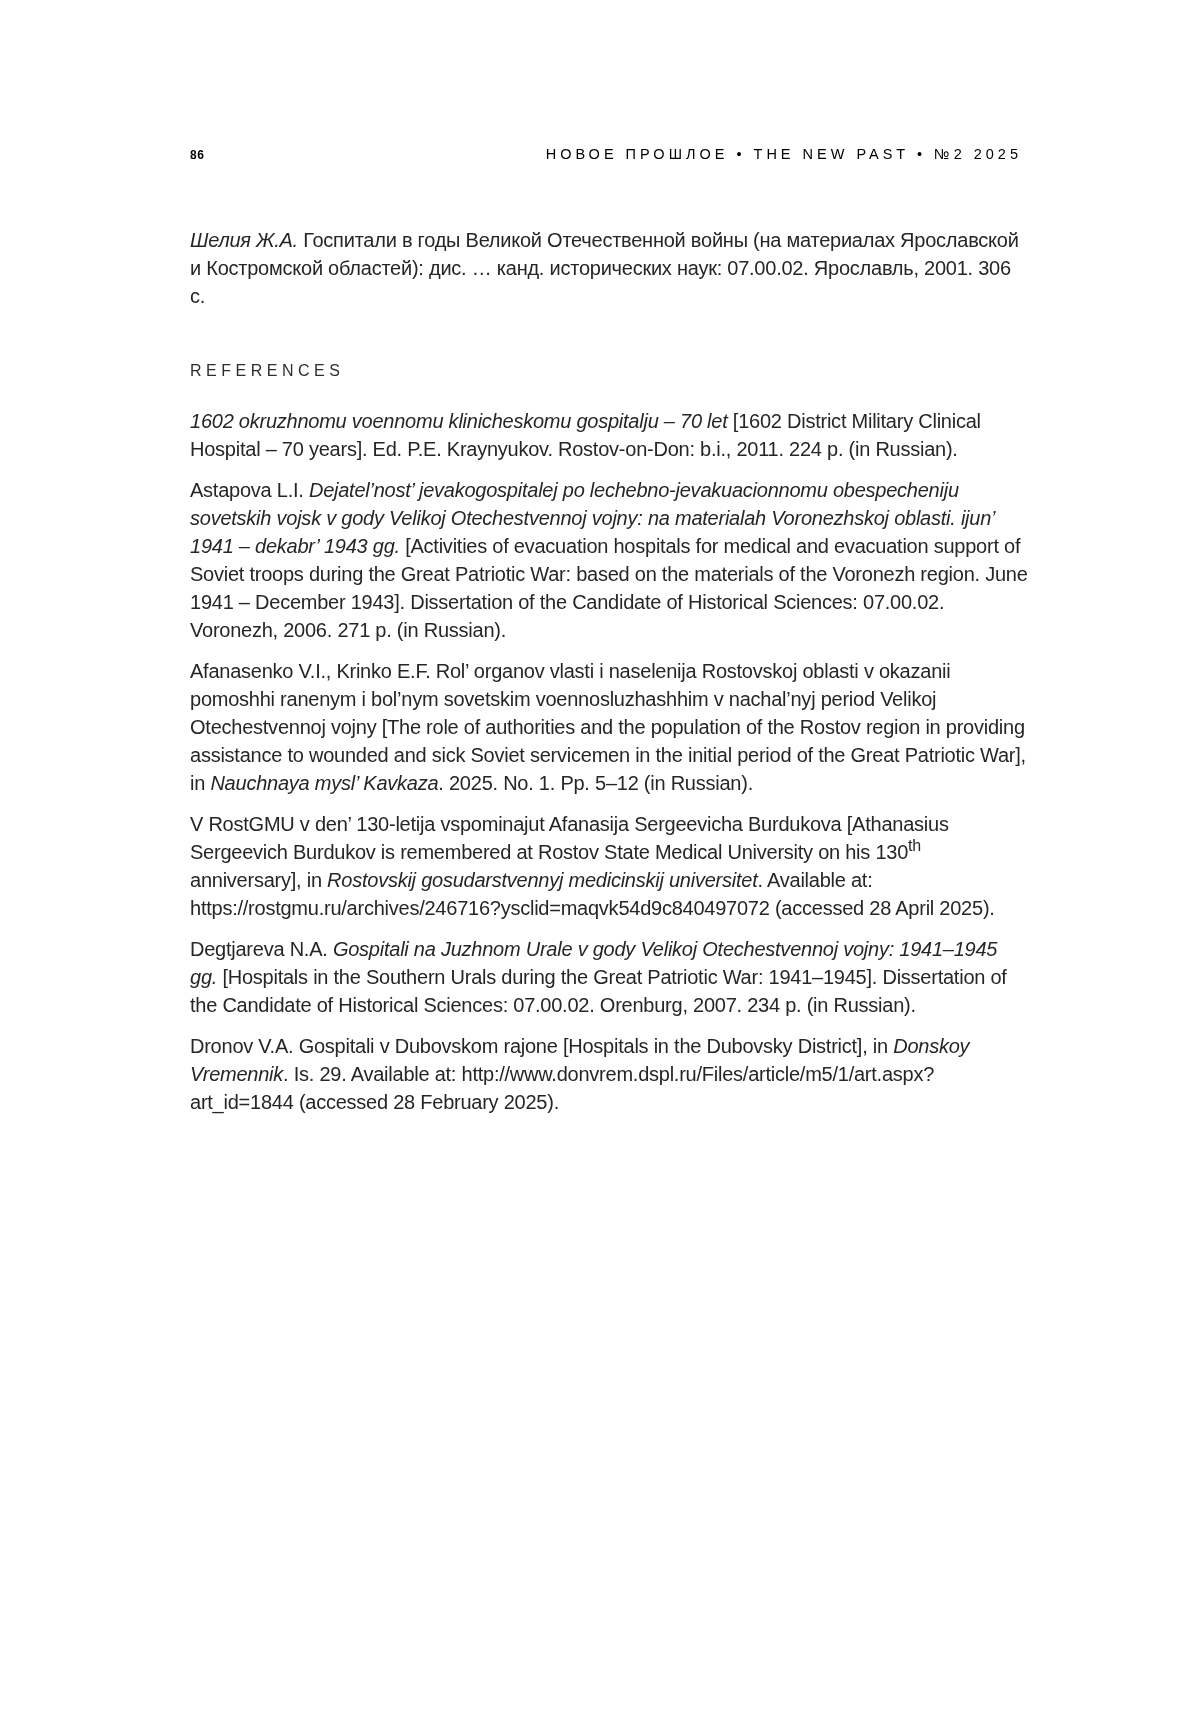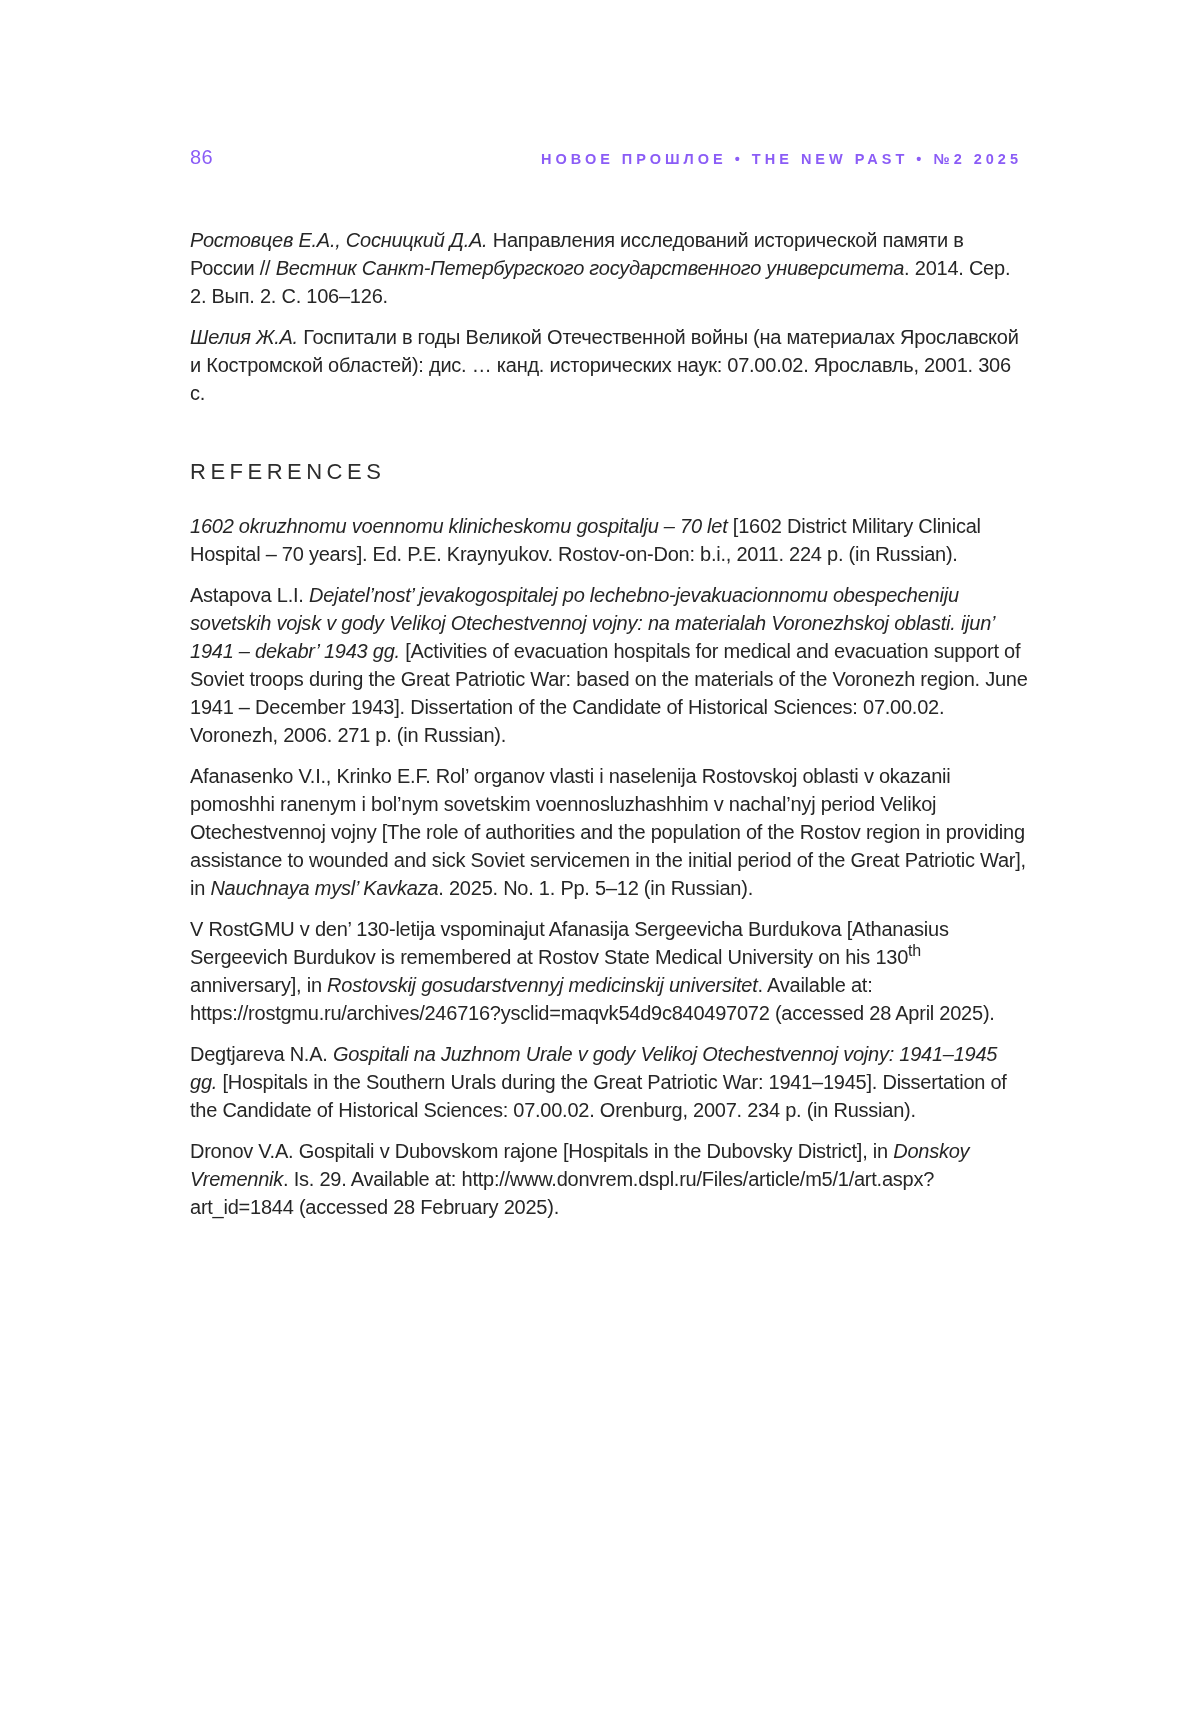--- a/index.html
+++ b/index.html
@@ -19,30 +19,31 @@
   .page-header {
     position: absolute;
     left: 190px;
     top: 146px;
     width: 832px;
     display: flex;
     justify-content: space-between;
     align-items: baseline;
   }
   .page-number {
-    font-size: 20px;
-    color: #8b5cf6;
+    font-size: 12px;
+    color: #000000;
     letter-spacing: 0.5px;
+    font-weight: bold;
   }
   .journal-title {
     font-size: 14.5px;
-    color: #8b5cf6;
+    color: #000000;
     letter-spacing: 4px;
     white-space: nowrap;
-    font-weight: 700;
+    font-weight: 400;
     text-align: right;
   }
   .content {
     position: absolute;
     left: 190px;
     top: 226px;
     width: 838px;
   }
   .entry {
     margin: 0 0 13px 0;
@@ -54,41 +55,40 @@
   .entry .it {
     font-style: italic;
   }
   .entry sup {
     font-size: 16px;
     line-height: 0;
     vertical-align: super;
   }
   .refs-heading {
     margin: 52px 0 27px 0;
-    font-size: 22px;
+    font-size: 16px;
     font-weight: 400;
     letter-spacing: 4.5px;
     color: #2d2d2d;
   }
 </style>
 </head>
 <body>
 
 <div class="page">
 
   <header class="page-header">
     <span class="page-number">86</span>
     <span class="journal-title">НОВОЕ ПРОШЛОЕ • THE NEW PAST • №2 2025</span>
   </header>
 
   <main class="content">
 
     <section>
       <div id="ru-list">
-          <p class="entry"><span class="it">Ростовцев Е.А., Сосницкий Д.А.</span><span> Направления исследований исторической памяти в России // </span><span class="it">Вестник Санкт-Петербургского государственного университета</span><span>. 2014. Сер. 2. Вып. 2. С. 106–126.</span></p>
           <p class="entry"><span class="it">Шелия Ж.А.</span><span> Госпитали в годы Великой Отечественной войны (на материалах Ярославской и Костромской областей): дис. … канд. исторических наук: 07.00.02. Ярославль, 2001. 306 с.</span></p>
         </div>
     </section>
 
     <section>
       <h2 class="refs-heading">REFERENCES</h2>
       <div id="en-list">
           <p class="entry"><span class="it">1602 okruzhnomu voennomu klinicheskomu gospitalju – 70 let</span><span> [1602 District Military Clinical Hospital – 70 years]. Ed. P.E. Kraynyukov. Rostov-on-Don: b.i., 2011. 224 p. (in Russian).</span></p>
           <p class="entry"><span>Astapova L.I. </span><span class="it">Dejatel’nost’ jevakogospitalej po lechebno-jevakuacionnomu obespecheniju sovetskih vojsk v gody Velikoj Otechestvennoj vojny: na materialah Voronezhskoj oblasti. ijun’ 1941 – dekabr’ 1943 gg.</span><span> [Activities of evacuation hospitals for medical and evacuation support of Soviet troops during the Great Patriotic War: based on the materials of the Voronezh region. June 1941 – December 1943]. Dissertation of the Candidate of Historical Sciences: 07.00.02. Voronezh, 2006. 271 p. (in Russian).</span></p>
           <p class="entry"><span>Afanasenko V.I., Krinko E.F. Rol’ organov vlasti i naselenija Rostovskoj oblasti v okazanii pomoshhi ranenym i bol’nym sovetskim voennosluzhashhim v nachal’nyj period Velikoj Otechestvennoj vojny [The role of authorities and the population of the Rostov region in providing assistance to wounded and sick Soviet servicemen in the initial period of the Great Patriotic War], in </span><span class="it">Nauchnaya mysl’ Kavkaza</span><span>. 2025. No. 1. Pp. 5–12 (in Russian).</span></p>

